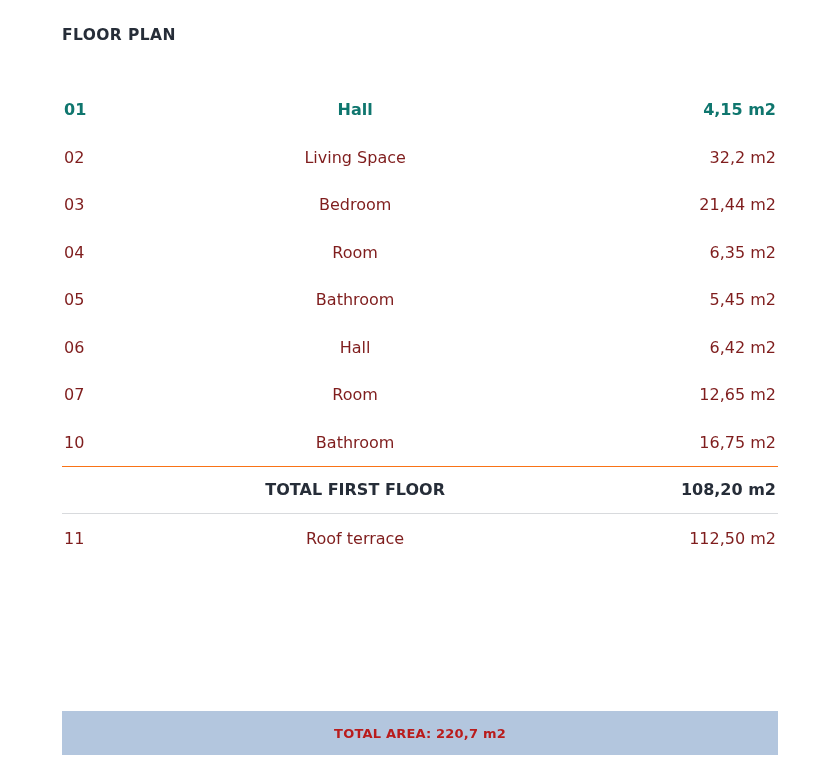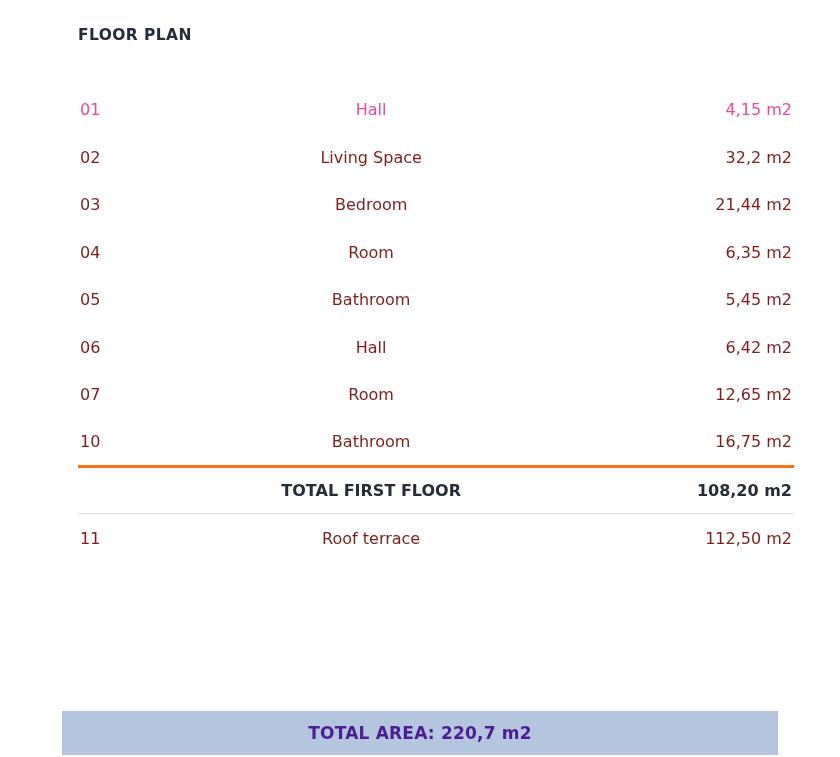--- a/index.html
+++ b/index.html
@@ -12,21 +12,21 @@
     background: #ffffff;
     font-family: "DejaVu Sans", sans-serif;
     color: #3c4450;
     overflow: hidden;
   }
   .page {
     position: relative;
     width: 768px;
     height: 757px;
     box-sizing: border-box;
-    padding: 0 78px;
+    padding: 0 62px;
   }
   .doc-title {
     font-size: 15.5px;
     font-weight: bold;
     letter-spacing: 0.4px;
     color: #262d38;
     padding-top: 26px;
     margin: 0 0 42px 0;
   }
   .room-table {
@@ -49,48 +49,48 @@
   }
   .col-name {
     text-align: center;
   }
   .col-area {
     text-align: right;
     padding-right: 2px !important;
     white-space: nowrap;
   }
   .row-first td {
-    font-weight: normal;
-    color: #ec4899;
+    font-weight: bold;
+    color: #0f766e;
   }
   .row-total td {
     font-weight: bold;
     color: #262d38;
-    border-top: 3px solid #f97316;
+    border-top: 1px solid #f97316;
     border-bottom: 1px solid #d8dadd;
   }
   .row-after-total td {
     padding-top: 2px;
   }
   .total-banner {
     position: absolute;
     left: 62px;
     top: 711px;
     width: 716px;
     height: 44px;
     background: #b3c6de;
     display: flex;
     align-items: center;
     justify-content: center;
     box-sizing: border-box;
   }
   .total-banner-text {
-    font-size: 17px;
+    font-size: 13px;
     font-weight: bold;
-    color: #4c1d95;
+    color: #b91c1c;
     letter-spacing: 0.2px;
   }
 </style>
 </head>
 <body>
 
 <div class="page">
 
   <h1 class="doc-title">FLOOR PLAN</h1>
 

